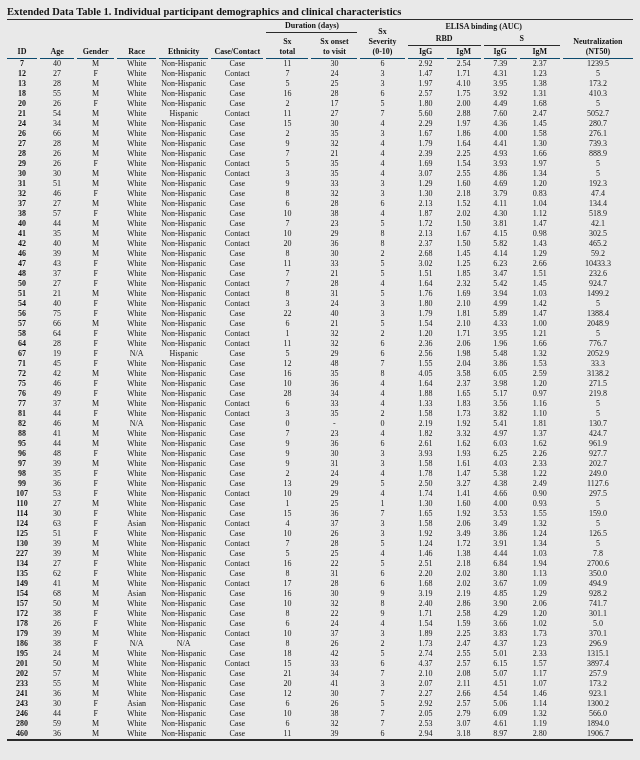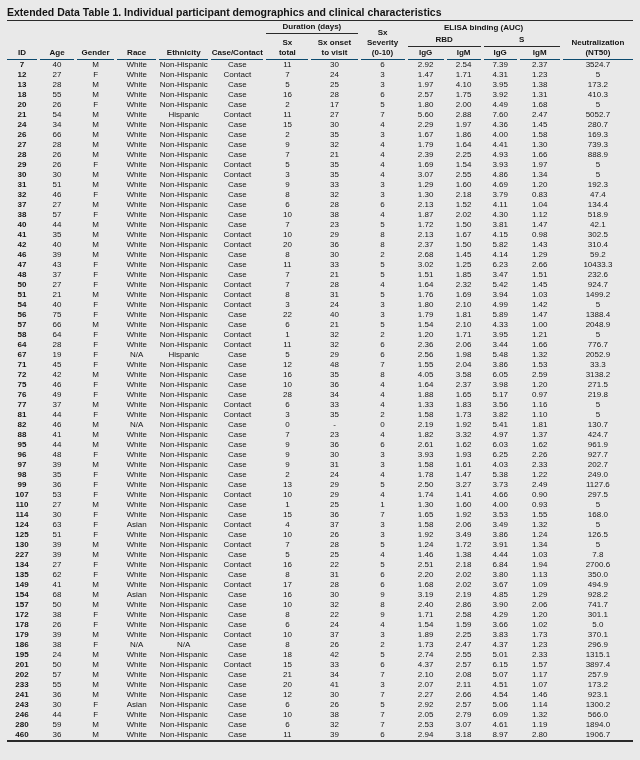--- a/index.html
+++ b/index.html
@@ -3,21 +3,21 @@
 <meta charset="utf-8">
 <style>
   html,body { margin:0; padding:0; }
   body {
     width:640px; height:760px;
     background:#e9e9e9;
     font-family:"Liberation Sans", sans-serif;
     color:#141414;
     overflow:hidden;
   }
-  .page { padding:4px 6px 16px 6px; }
+  .page { padding:4px 6px 16px 6px;font-family:Liberation Serif, serif; }
   .title {
     font-size:10.5px; font-weight:bold;
     margin:2px 0 2px 1px;
     white-space:nowrap;
   }
   .rule-top { border-top:1.5px solid #2a2a2a; margin:0 1px; }
   .rule-bottom { border-top:2px solid #2a2a2a; margin:0 1px; }
   table.demo {
     border-collapse:separate;
     border-spacing:3px 0;
@@ -113,21 +113,21 @@
     <td>White</td>
     <td>Non-Hispanic</td>
     <td>Case</td>
     <td>11</td>
     <td>30</td>
     <td>6</td>
     <td>2.92</td>
     <td>2.54</td>
     <td>7.39</td>
     <td>2.37</td>
-    <td>3524.7</td>
+    <td>1239.5</td>
   </tr>
         <tr>
     <td class="c0">12</td>
     <td>27</td>
     <td>F</td>
     <td>White</td>
     <td>Non-Hispanic</td>
     <td>Contact</td>
     <td>7</td>
     <td>24</td>
@@ -225,21 +225,21 @@
     <td>White</td>
     <td>Non-Hispanic</td>
     <td>Case</td>
     <td>2</td>
     <td>35</td>
     <td>3</td>
     <td>1.67</td>
     <td>1.86</td>
     <td>4.00</td>
     <td>1.58</td>
-    <td>169.3</td>
+    <td>276.1</td>
   </tr>
         <tr>
     <td class="c0">27</td>
     <td>28</td>
     <td>M</td>
     <td>White</td>
     <td>Non-Hispanic</td>
     <td>Case</td>
     <td>9</td>
     <td>32</td>
@@ -401,21 +401,21 @@
     <td>White</td>
     <td>Non-Hispanic</td>
     <td>Contact</td>
     <td>20</td>
     <td>36</td>
     <td>8</td>
     <td>2.37</td>
     <td>1.50</td>
     <td>5.82</td>
     <td>1.43</td>
-    <td>310.4</td>
+    <td>465.2</td>
   </tr>
         <tr>
     <td class="c0">46</td>
     <td>39</td>
     <td>M</td>
     <td>White</td>
     <td>Non-Hispanic</td>
     <td>Case</td>
     <td>8</td>
     <td>30</td>
@@ -559,21 +559,21 @@
     <td>28</td>
     <td>F</td>
     <td>White</td>
     <td>Non-Hispanic</td>
     <td>Contact</td>
     <td>11</td>
     <td>32</td>
     <td>6</td>
     <td>2.36</td>
     <td>2.06</td>
-    <td>3.44</td>
+    <td>1.96</td>
     <td>1.66</td>
     <td>776.7</td>
   </tr>
         <tr>
     <td class="c0">67</td>
     <td>19</td>
     <td>F</td>
     <td>N/A</td>
     <td>Hispanic</td>
     <td>Case</td>
@@ -783,21 +783,21 @@
     <td>36</td>
     <td>F</td>
     <td>White</td>
     <td>Non-Hispanic</td>
     <td>Case</td>
     <td>13</td>
     <td>29</td>
     <td>5</td>
     <td>2.50</td>
     <td>3.27</td>
-    <td>3.73</td>
+    <td>4.38</td>
     <td>2.49</td>
     <td>1127.6</td>
   </tr>
         <tr>
     <td class="c0">107</td>
     <td>53</td>
     <td>F</td>
     <td>White</td>
     <td>Non-Hispanic</td>
     <td>Contact</td>
@@ -833,21 +833,21 @@
     <td>White</td>
     <td>Non-Hispanic</td>
     <td>Case</td>
     <td>15</td>
     <td>36</td>
     <td>7</td>
     <td>1.65</td>
     <td>1.92</td>
     <td>3.53</td>
     <td>1.55</td>
-    <td>168.0</td>
+    <td>159.0</td>
   </tr>
         <tr>
     <td class="c0">124</td>
     <td>63</td>
     <td>F</td>
     <td>Asian</td>
     <td>Non-Hispanic</td>
     <td>Contact</td>
     <td>4</td>
     <td>37</td>

